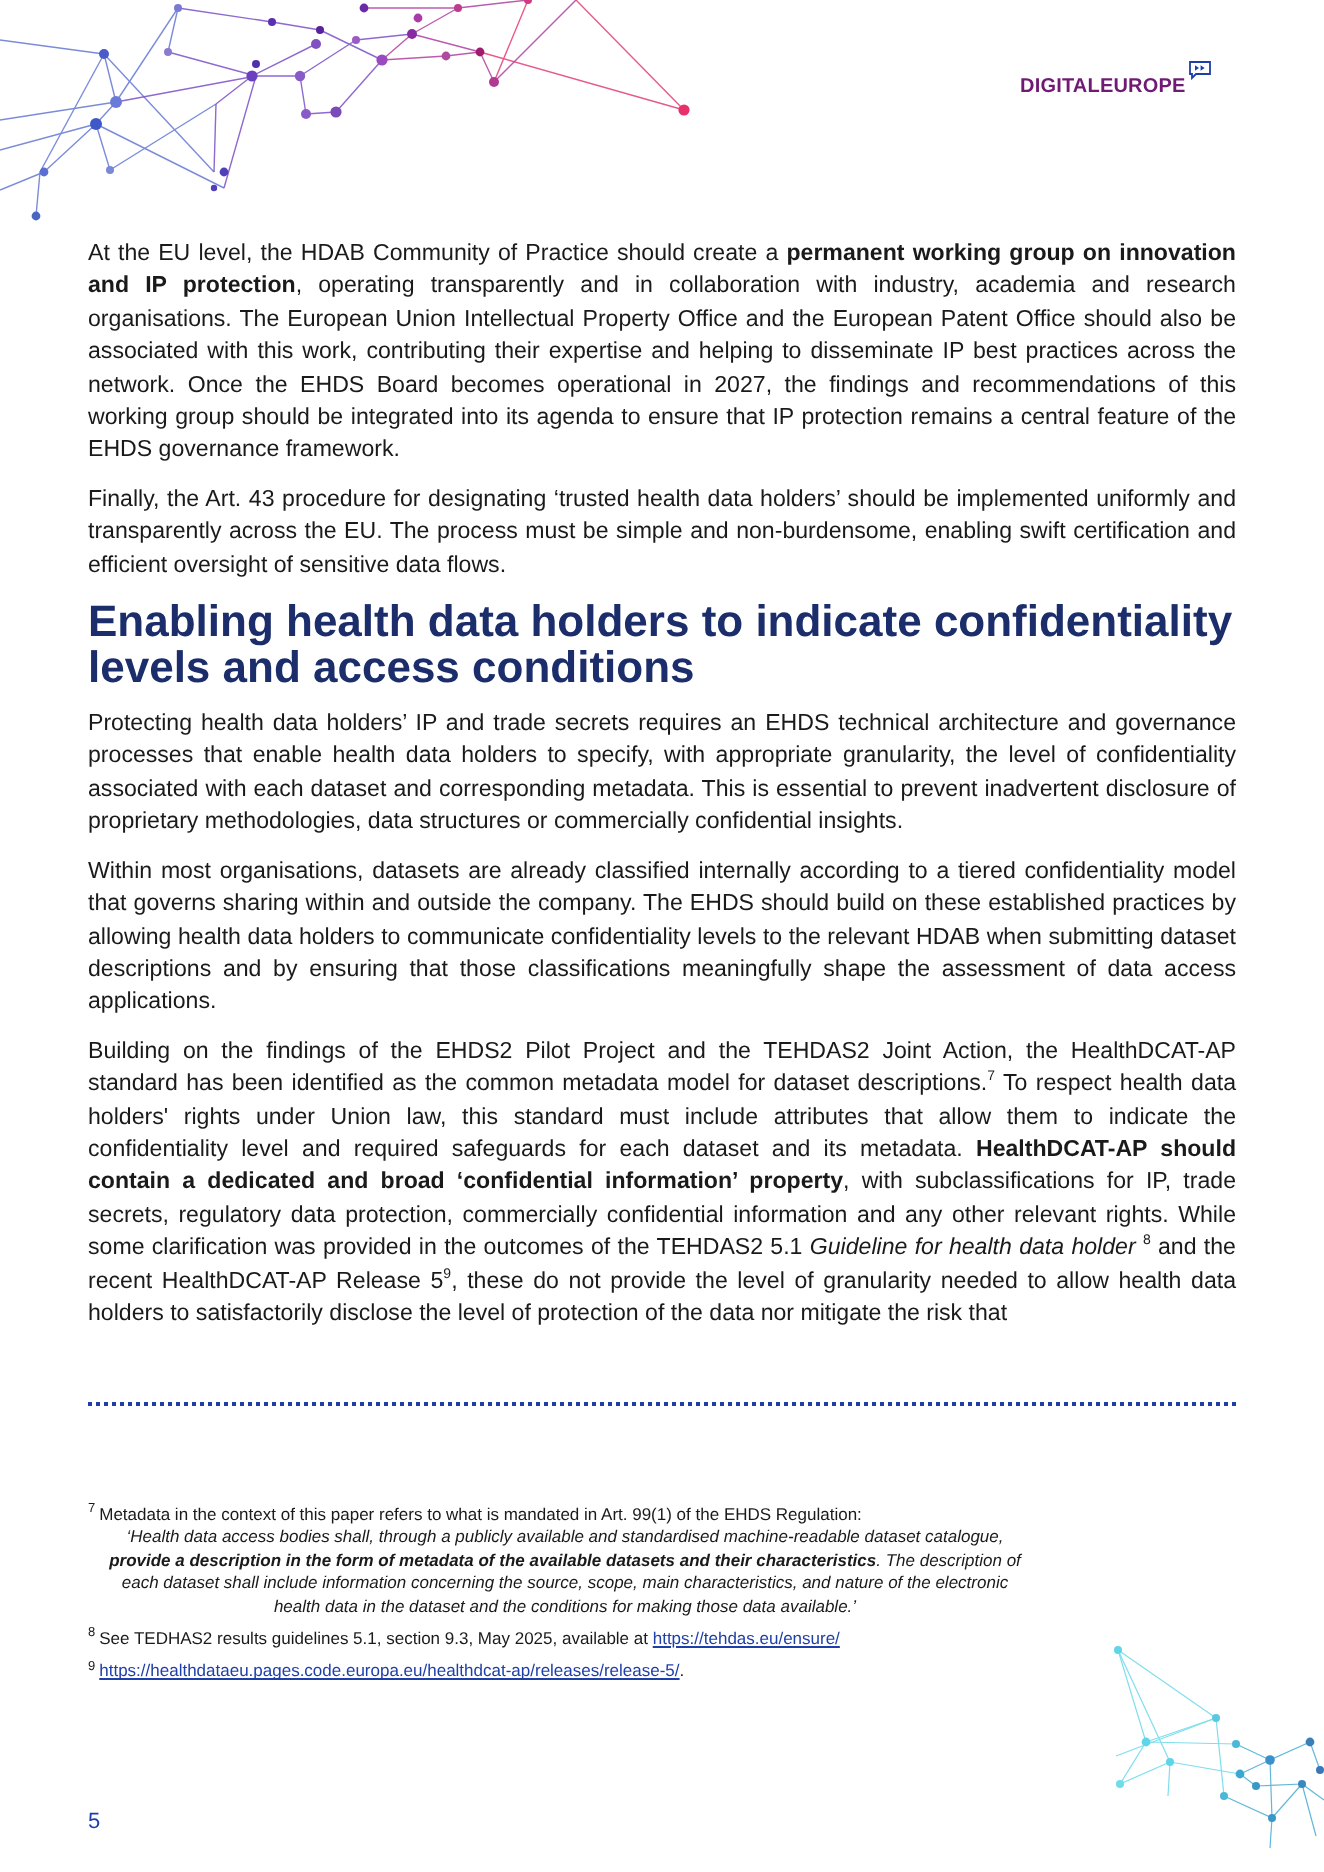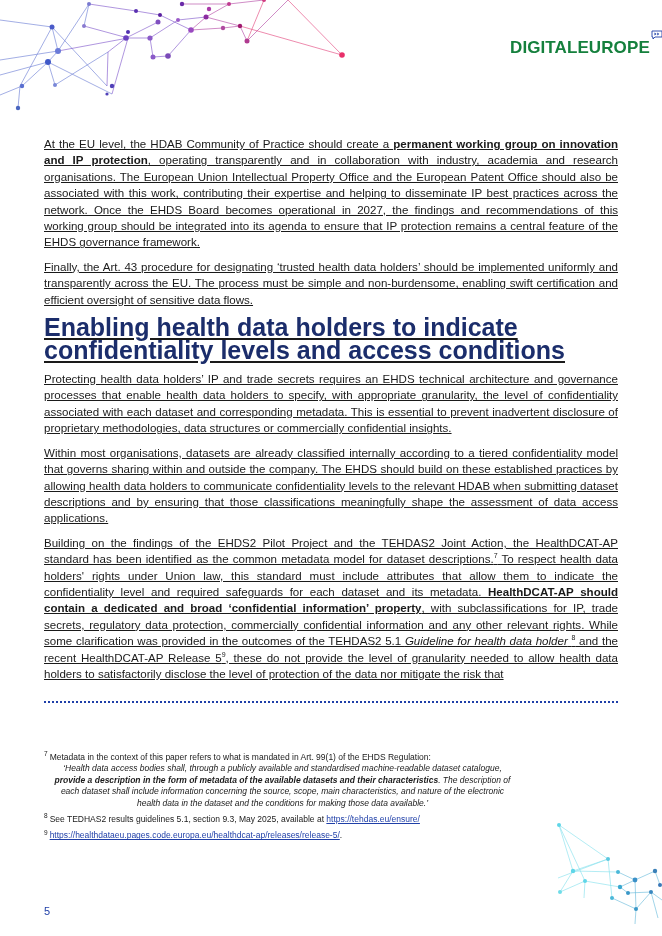--- a/index.html
+++ b/index.html
@@ -1,25 +1,25 @@
 <!DOCTYPE html>
 <html><head>
 <meta charset="utf-8">
 <style>
   html, body { margin: 0; padding: 0; background: #ffffff; }
   body { width: 662px; height: 936px; position: relative; overflow: hidden;
          font-family: "Liberation Sans", sans-serif; color: #1a1a1a; }
   .net-top { position: absolute; left: 0; top: 0; width: 360px; height: 115px; }
   .net-bottom { position: absolute; right: 0; bottom: 0; width: 142px; height: 126px; }
   .logo { position: absolute; left: 510px; top: 30px; display: flex; align-items: flex-start; }
-  .logo-text { color: #15803d; font-weight: bold; font-size: 17px; letter-spacing: 0.1px; margin-top: 8px; }
+  .logo-text { color: #701a75; font-weight: bold; font-size: 10px; letter-spacing: 0.1px; margin-top: 8px; }
   .logo-icon { width: 12px; height: 10px; margin-left: 1px; }
-  .content { position: absolute; left: 44px; top: 136px; width: 574px; text-decoration: underline; }
+  .content { position: absolute; left: 44px; top: 119px; width: 574px; }
   p.body { margin: 0 0 8px 0; font-size: 11.55px; line-height: 16.4px; text-align: justify; }
-  h2 { margin: 6px 0 9px 0; font-size: 25px; line-height: 23px; color: #1b2d6b; font-weight: bold; }
+  h2 { margin: 6px 0 9px 0; font-size: 22px; line-height: 23px; color: #1b2d6b; font-weight: bold; }
   b { font-weight: bold; }
   sup { font-size: 7px; line-height: 0; vertical-align: super; }
   .sep { position: absolute; left: 44px; top: 701px; width: 574px; height: 0; border-top: 2px dotted #1f3fa8; }
   .footnotes { position: absolute; left: 44px; top: 752px; width: 470px; }
   .fn { font-size: 8.5px; line-height: 11.4px; margin: 0 0 5px 0; color: #1a1a1a; }
   .fn .num { font-size: 6.5px; vertical-align: super; line-height: 0; margin-right: 2px; }
   .fn .q { font-style: italic; display: block; padding-left: 7px; text-align: center; }
   .fn a { color: #1f3fa8; text-decoration: underline; }
   .pageno { position: absolute; left: 44px; top: 905px; font-size: 11px; color: #1f3fa8; }
 </style>

